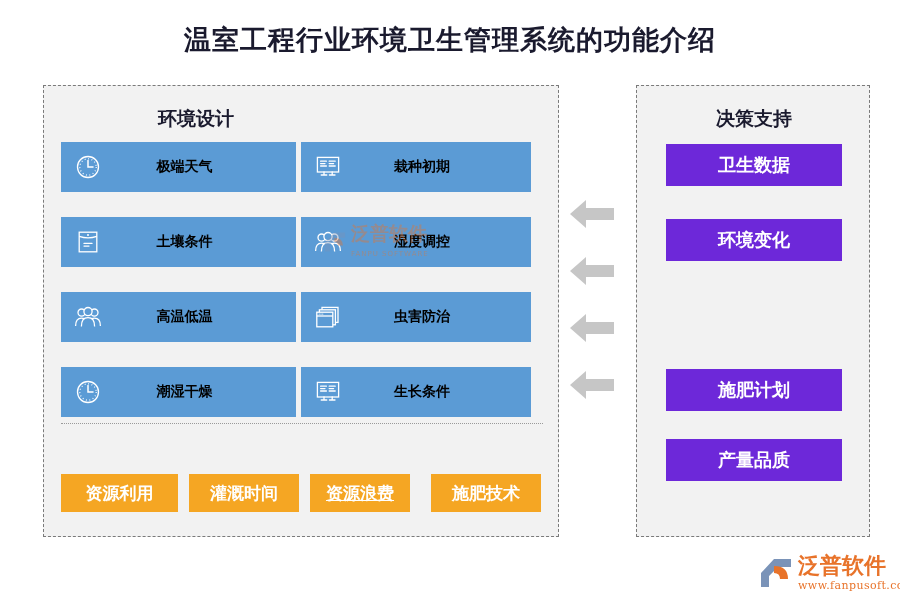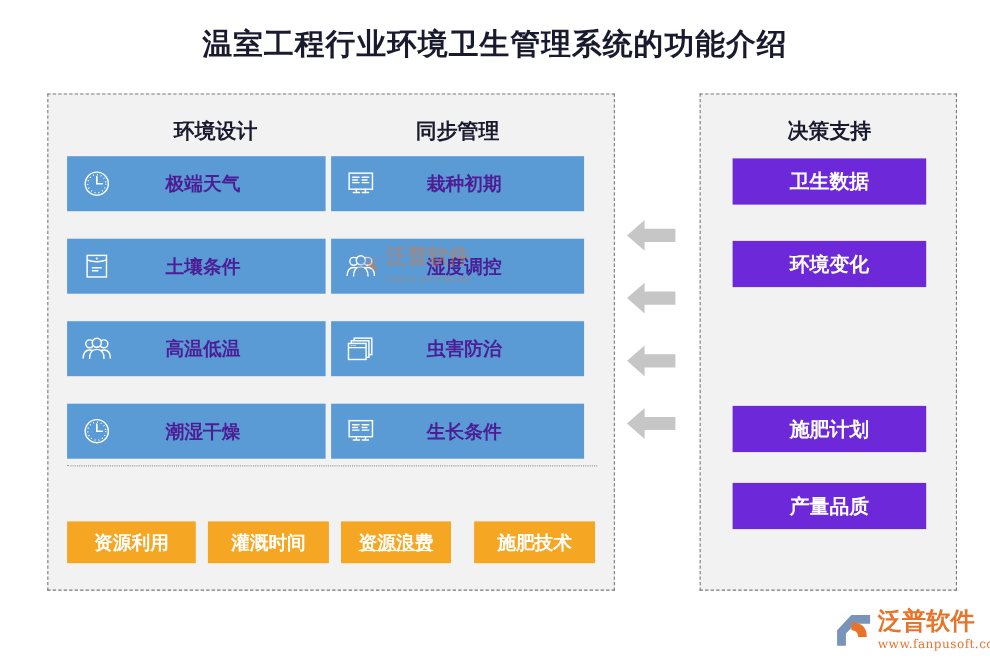--- a/index.html
+++ b/index.html
@@ -55,23 +55,23 @@
     min-width: 54px;
     display: flex;
     align-items: center;
     justify-content: center;
   }
   .card .card-label {
     flex: 1;
     text-align: center;
     padding-right: 42px;
     font-family: "DejaVu Serif", "Liberation Serif", serif;
-    font-size: 17px;
-    font-weight: bold;
-    color: #4c1d95;
+    font-size: 14px;
+    font-weight: bold;
+    color: #000000;
     white-space: nowrap;
   }
   .icon-slot svg { display: block; }
 
   
   .rcard {
     position: absolute;
     left: 29px;
     width: 176px;
     height: 42px;
@@ -158,21 +158,20 @@
 </head>
 <body>
 
 <div id="root">
 
   <div class="page-title">温室工程行业环境卫生管理系统的功能介绍</div>
 
   <div id="left-panel" class="panel">
 
     <div class="col-header" style="left:42px; top:20px; width:220px;">环境设计</div>
-    <div class="col-header" style="left:257px; top:20px; width:230px;">同步管理</div>
 
     <div class="card" style="left:17px; top:56px; width:235px; height:50px;">
       <span class="icon-slot">
         <svg width="26" height="26" viewBox="0 0 26 26" fill="none" stroke="#ffffff" stroke-width="1.3">
           <circle cx="13" cy="13" r="10.5"></circle>
           <circle cx="13" cy="13" r="8.2" stroke-dasharray="0.9 2.6"></circle>
           <path d="M13 6.6 V13 H18" stroke-width="1.5" stroke-linecap="round"></path>
         </svg>
       </span>
       <span class="card-label">极端天气</span>

